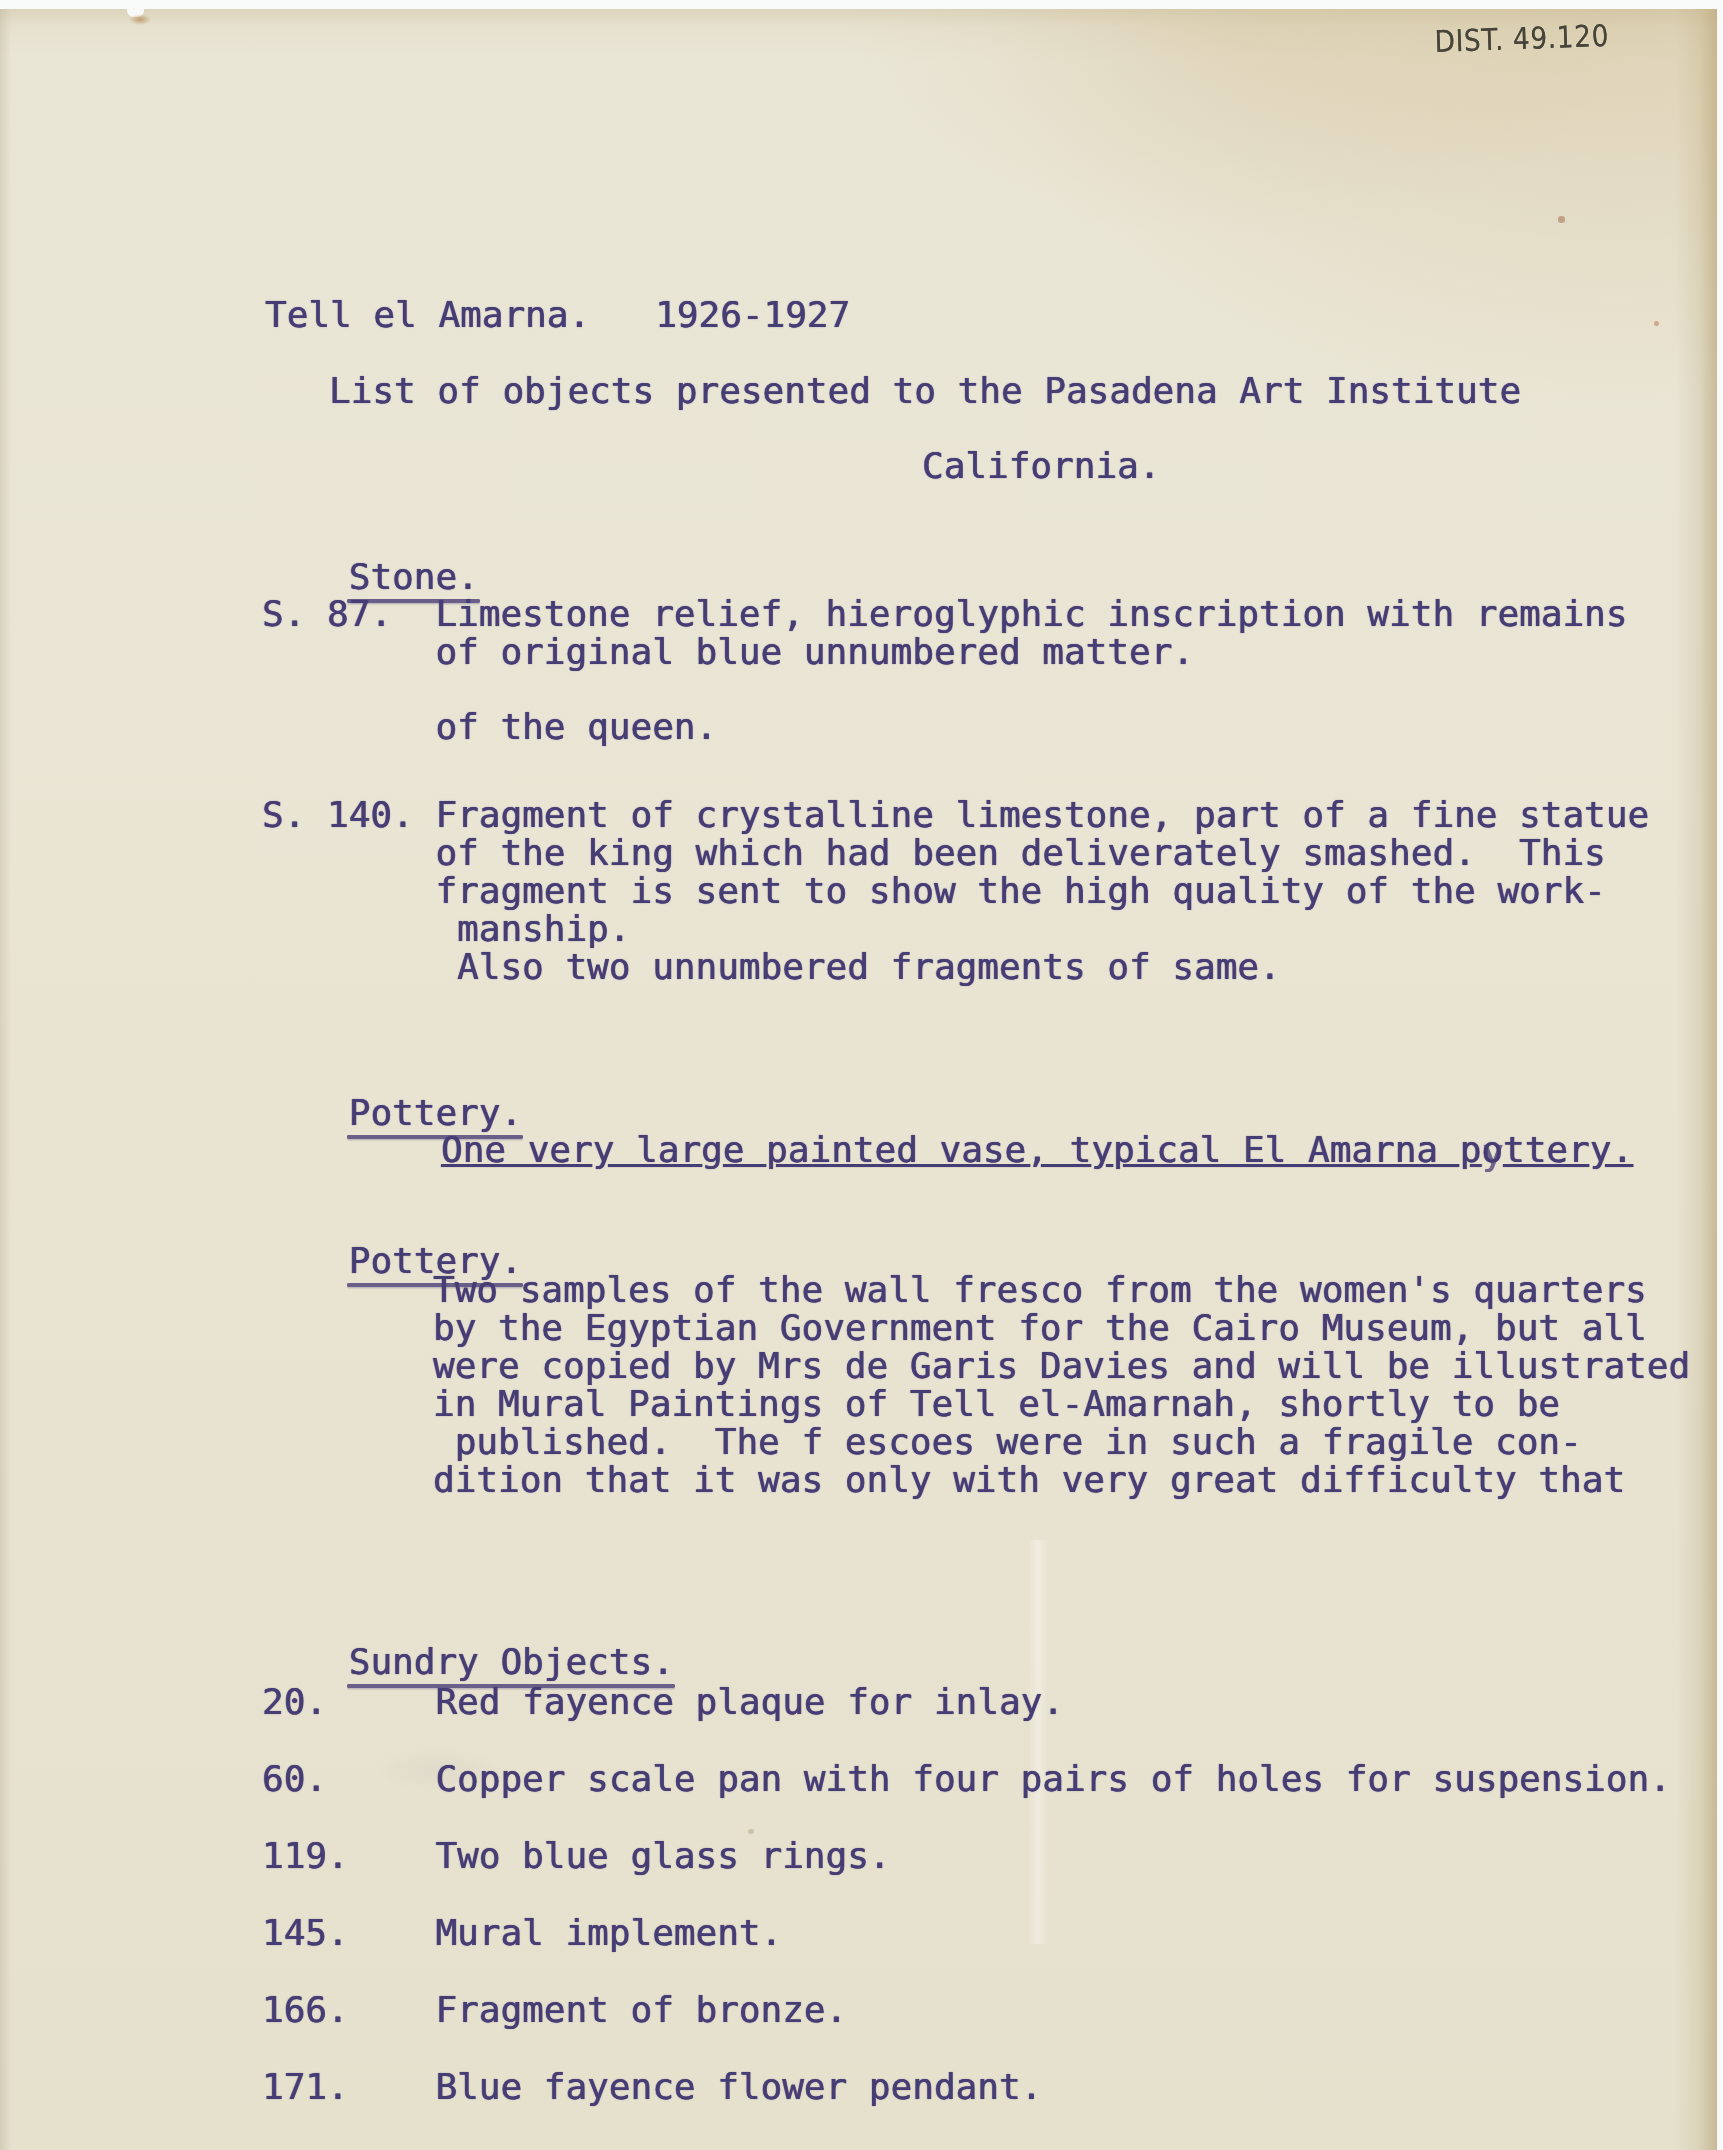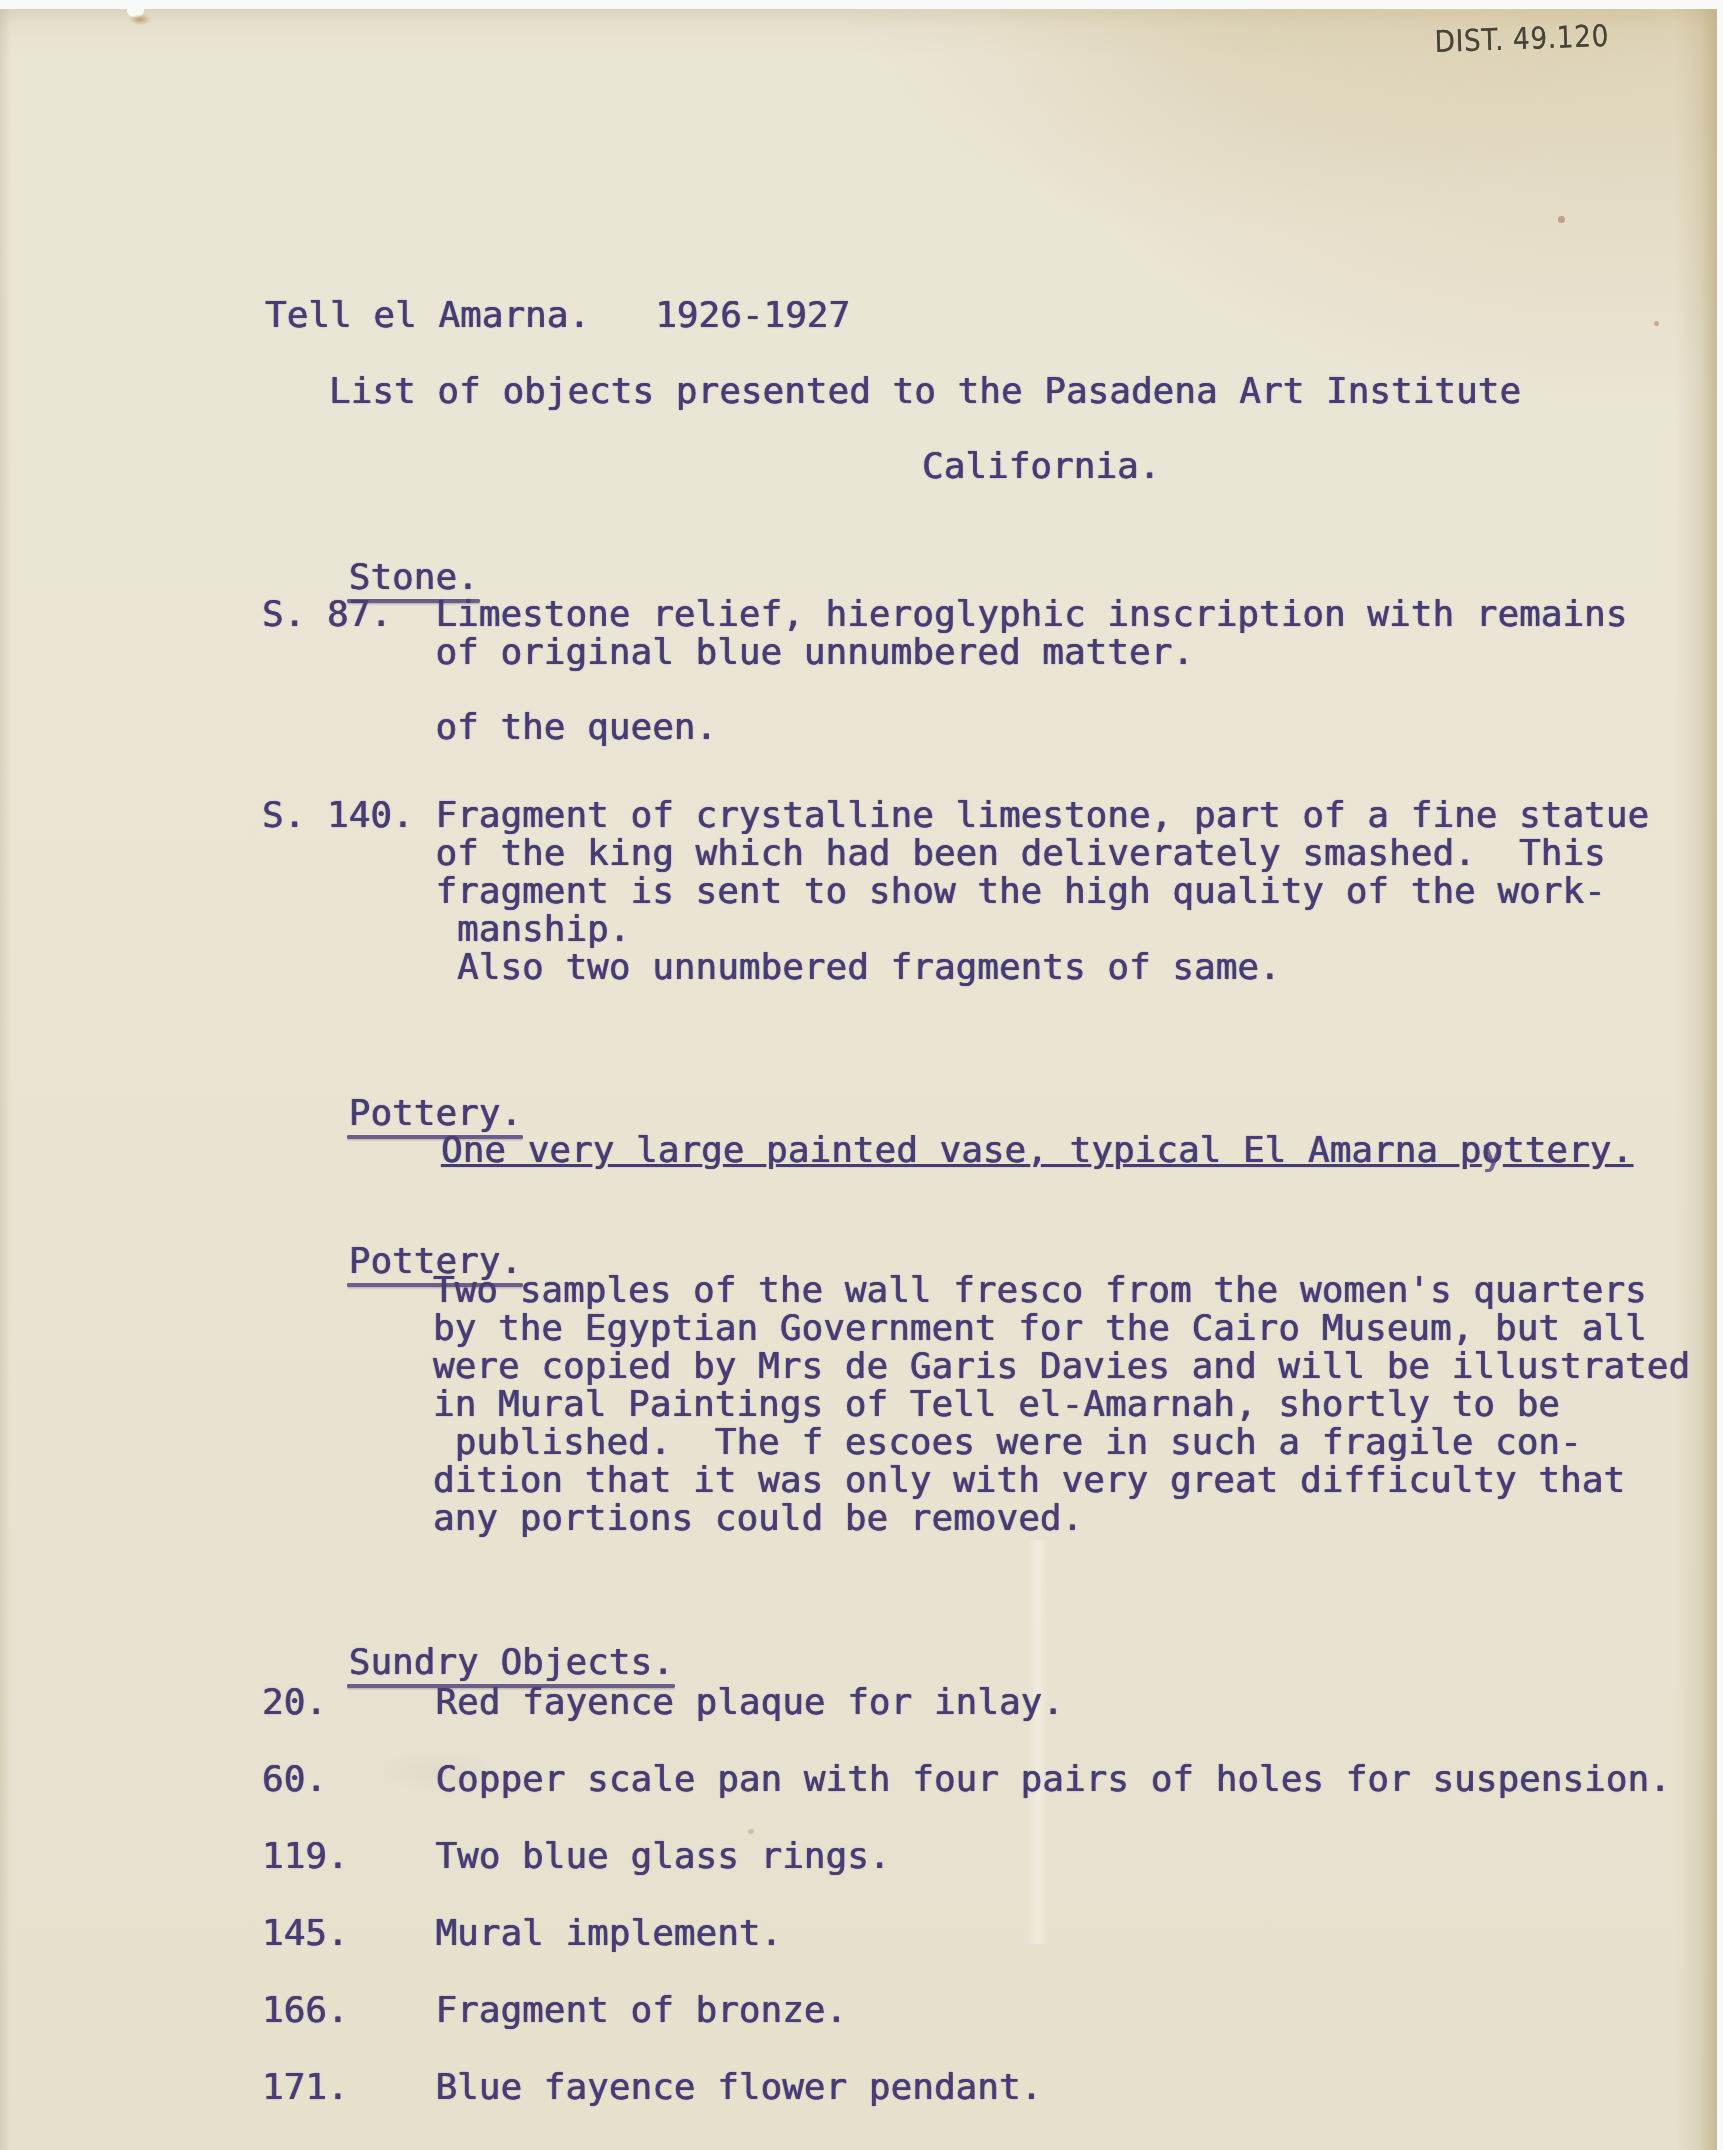--- a/index.html
+++ b/index.html
@@ -118,21 +118,20 @@
   <div class="tw line" style="left:262px;top:1195px;">
     <span class="hd-text">Pottery.</span>
   </div>
   <div class="tw" style="left:433px;top:1262px;">
     <div class="line">Two samples of the wall fresco from the women's quarters</div>
     <div class="line">by the Egyptian Government for the Cairo Museum, but all</div>
     <div class="line">were copied by Mrs de Garis Davies and will be illustrated</div>
     <div class="line">in Mural Paintings of Tell el-Amarnah, shortly to be</div>
     <div class="line"> published.  The f escoes were in such a fragile con-</div>
     <div class="line">dition that it was only with very great difficulty that</div>
-    <div class="line">any portions could be removed.</div>
   </div>
 
   <div class="tw line" style="left:262px;top:1596px;">
     <span class="hd-text">Sundry Objects.</span>
   </div>
   <div class="tw" style="left:262px;top:1674px;">
     <div class="line" style="margin-bottom:39px;"><span class="no">20.</span><span>Red fayence plaque for inlay.</span></div>
     <div class="line" style="margin-bottom:39px;"><span class="no">60.</span><span>Copper scale pan with four pairs of holes for suspension.</span></div>
     <div class="line" style="margin-bottom:39px;"><span class="no">119.</span><span>Two blue glass rings.</span></div>
     <div class="line" style="margin-bottom:39px;"><span class="no">145.</span><span>Mural implement.</span></div>

